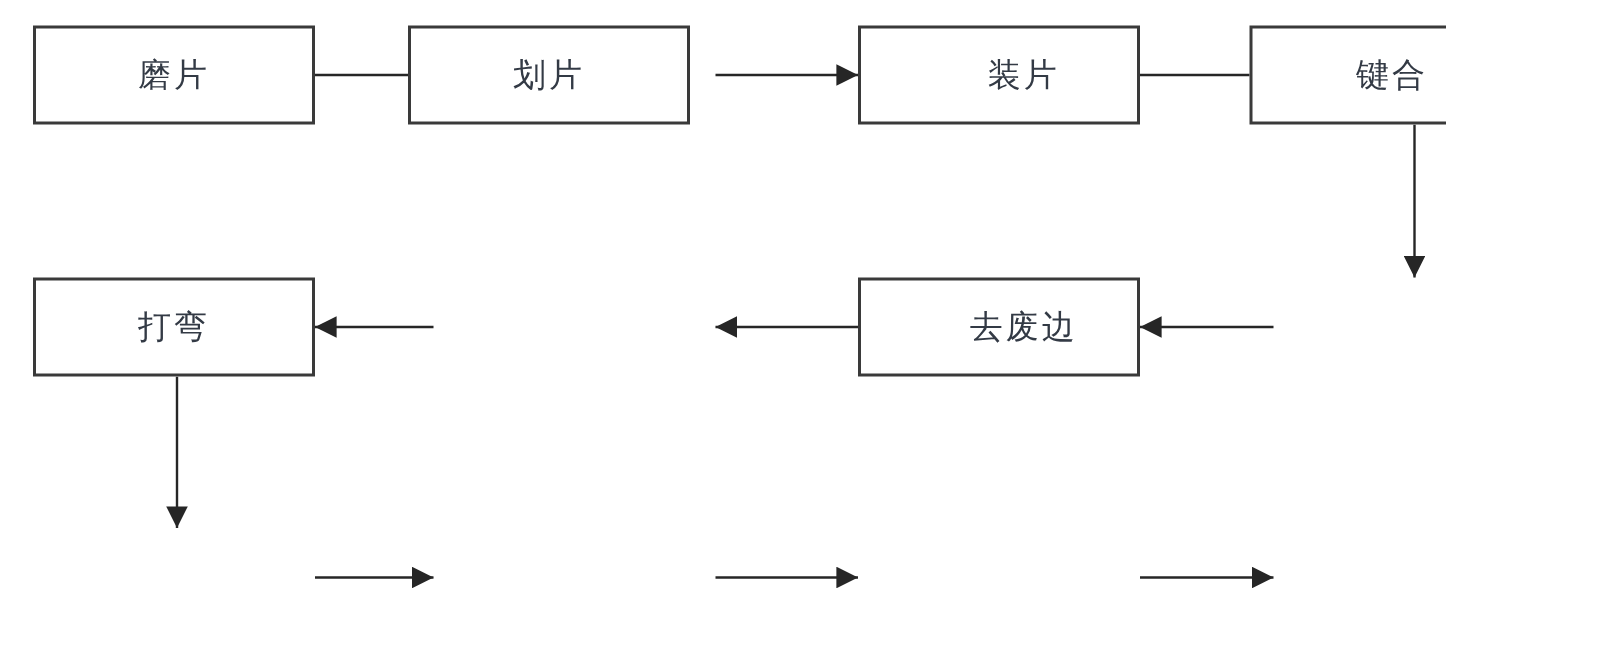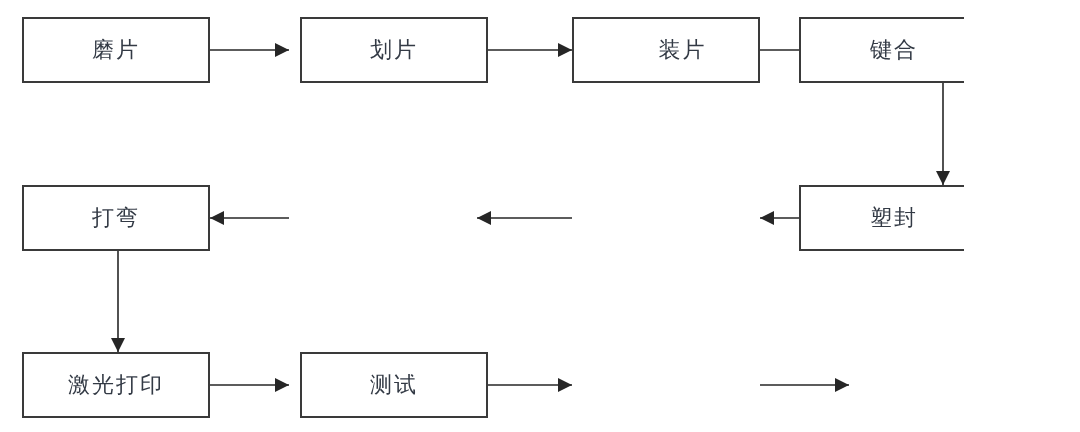--- a/index.html
+++ b/index.html
@@ -38,23 +38,23 @@
     color: #333a45;
     letter-spacing: 2px;
     line-height: 1;
     white-space: nowrap;
   }
   
   .r1 { top: 17px; }
   .r2 { top: 185px; }
   .r3 { top: 352px; }
   .c1 { left: 22px; }
-  .c2 { left: 300px; text-align: right; }
+  .c2 { left: 272px; text-align: right; }
   .c3 { left: 572px; padding-left: 33px; }
-  .c4 { left: 799px; width: 190px; }
+  .c4 { left: 833px; width: 190px; }
 </style>
 </head>
 <body>
 
 <div class="canvas">
 
   <svg class="arrows" width="1080" height="432" viewBox="0 0 1080 432" xmlns="http://www.w3.org/2000/svg">
     <defs>
       <marker id="ah" viewBox="0 0 10 10" refX="10" refY="5" markerWidth="9" markerHeight="9" orient="auto-start-reverse">
         <path d="M0,0 L10,5 L0,10 z" fill="#262626"></path>
@@ -87,24 +87,18 @@
   <div class="box r1 c3">
     <span>装片</span>
   </div>
   <div class="box r1 c4">
     <span>键合</span>
   </div>
 
   <div class="box r2 c1">
     <span>打弯</span>
   </div>
-  <div class="box r2 c4">
-    <span>塑封</span>
+  <div class="box r2 c3">
+    <span>去废边</span>
   </div>
 
-  <div class="box r3 c1">
-    <span>激光打印</span>
-  </div>
-  <div class="box r3 c2">
-    <span>测试</span>
-  </div>
 
 </div>
 
 </body></html>

